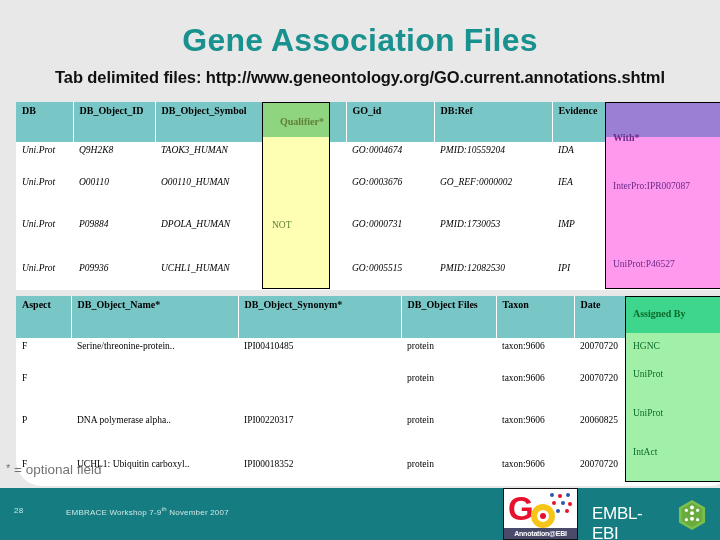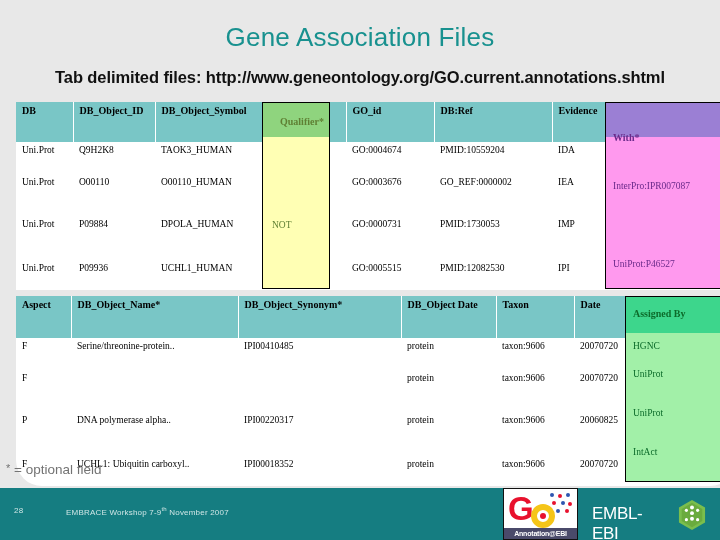--- a/index.html
+++ b/index.html
@@ -15,22 +15,22 @@
     position: relative;
   }
 
   
   #slide-title {
     position: absolute;
     top: 22px;
     left: 0;
     width: 720px;
     text-align: center;
-    font-size: 26px;
-    font-weight: normal;
+    font-size: 32px;
+    font-weight: bold;
     color: #18918f;
     letter-spacing: 0.2px;
   }
   #slide-subtitle {
     position: absolute;
     top: 68px;
     left: 0;
     width: 720px;
     text-align: center;
     font-size: 16.5px;
@@ -66,21 +66,21 @@
   }
   .gaf-table thead th:last-child { border-right: 0; }
 
   
   #table-gaf-1 {
     top: 102px;
     left: 0;
     width: 720px;
   }
   #table-gaf-1 thead th { height: 34px; }
-  #table-gaf-1 tbody td { height: 33px; }
+  #table-gaf-1 tbody td { height: 33px; font-style: italic; }
   #table-gaf-1 tbody tr:nth-child(1) td { height: 26px; }
   #table-gaf-1 tbody tr:nth-child(2) td { height: 36px; }
   #table-gaf-1 tbody tr:nth-child(3) td { height: 38px; }
   #table-gaf-1 tbody tr:nth-child(4) td { height: 24px; }
 
   
   #table-gaf-2 {
     top: 296px;
     left: 0;
     width: 720px;
@@ -377,21 +377,21 @@
       <col style="width:95px">
     <col style="width:78px">
       <col style="width:67px">
       <col style="width:95px">
   </colgroup>
   <thead>
     <tr>
       <th>Aspect</th>
       <th>DB_Object_Name*</th>
       <th>DB_Object_Synonym*</th>
-      <th>DB_Object Date</th>
+      <th>DB_Object Files</th>
       <th>Taxon</th>
       <th>Date</th>
       <th></th>
     </tr>
   </thead>
   <tbody>
     <tr>
       <td>F</td>
       <td>Serine/threonine-protein..</td>
       <td>IPI00410485</td>

